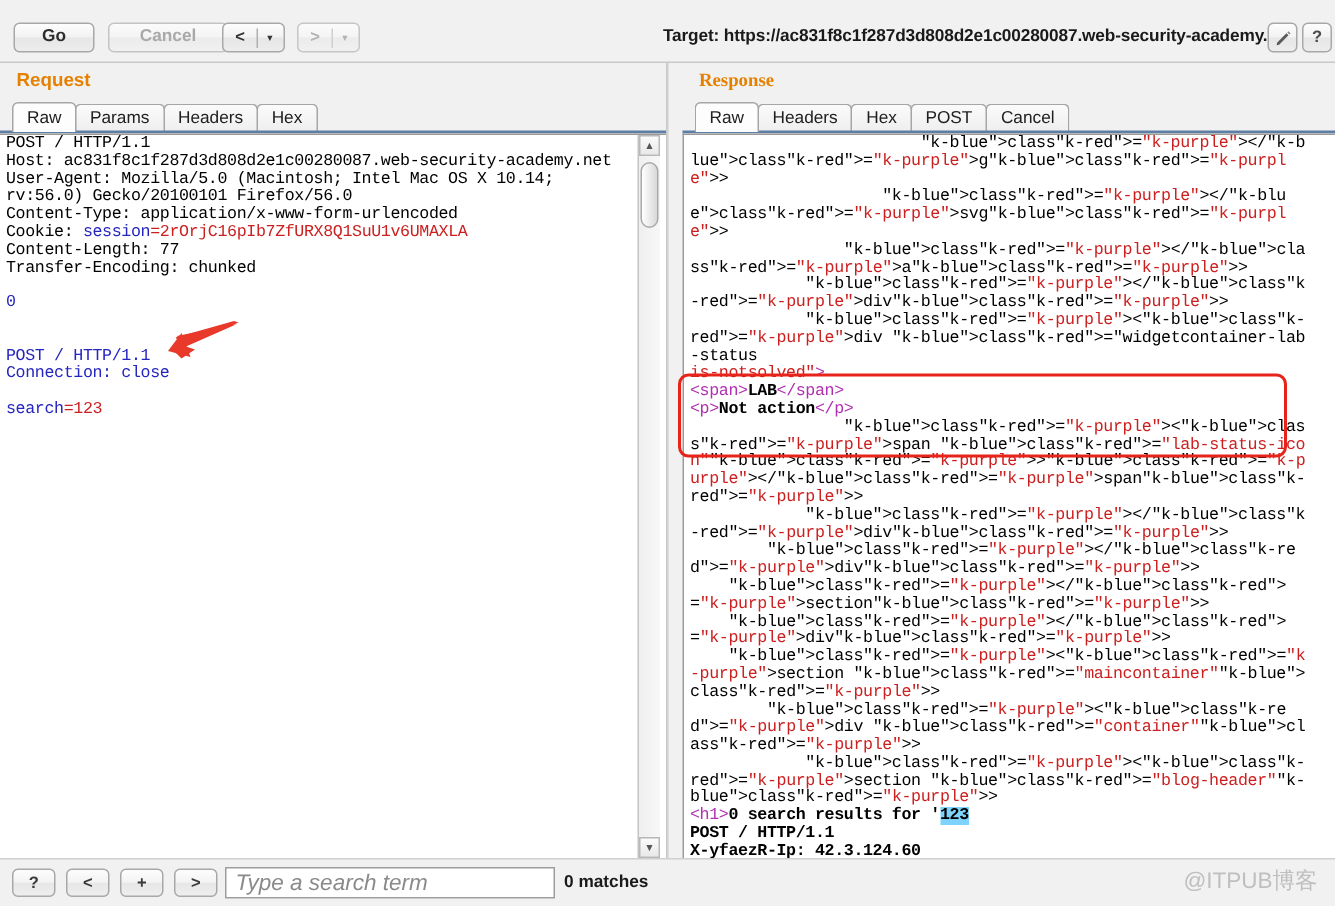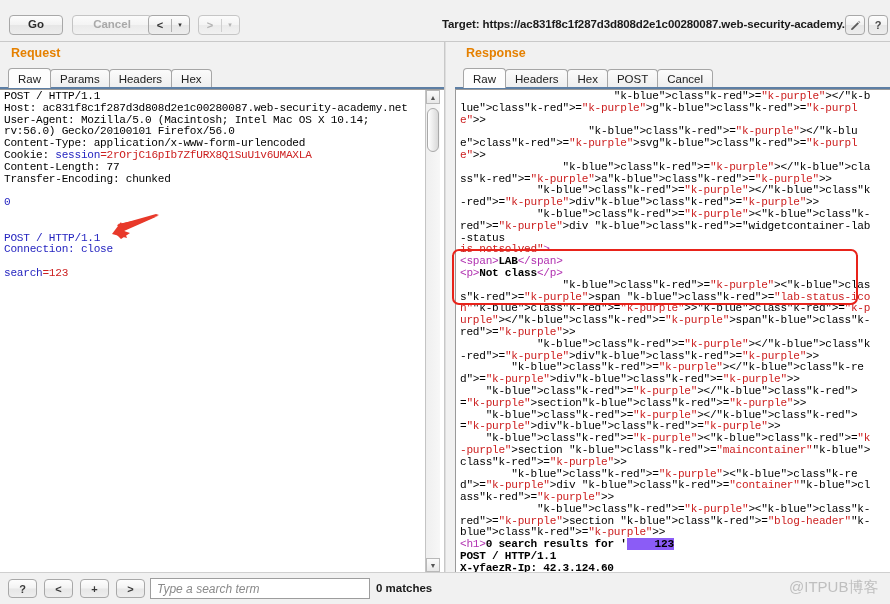--- a/index.html
+++ b/index.html
@@ -83,21 +83,21 @@
   
   .panel { position: absolute; top: 42px; height: 562px; }
   #request-panel  { left: 0;   width: 445px; }
   #response-panel { left: 445; width: 445px; }
   #response-panel { left: 445px; }
 
   .panel-title {
     position: absolute; left: 11px; top: 4px;
     font-size: 12.5px; font-weight: bold; color: #e58000;
   }
-  #response-panel .panel-title { left: 21px; }
+  #response-panel .panel-title { left: 21px; font-family: Liberation Serif, serif; }
 
   .tabs {
     position: absolute; top: 26px; height: 20px;
     display: flex; align-items: flex-end;
   }
   #request-panel .tabs  { left: 8px; }
   #response-panel .tabs { left: 18px; }
   .tab {
     height: 19px;
     padding: 0 9px;
@@ -144,21 +144,21 @@
     color: #000;
     white-space: pre-wrap;
     word-break: break-all;
     letter-spacing: -0.25px;
   }
   #response-editor .code { width: 412px; }
   .k-blue   { color: #2525c0; }
   .k-red    { color: #cc2020; }
   .k-purple { color: #b030b0; }
   .k-bold   { font-weight: bold; }
-  .hl-yellow{ background: #8b5cf6; padding-left: 28px; }
+  .hl-yellow{ background: #7dd3fc; }
   .line-hl  { background: #eeeeee; display: block; }
 
   
   .vscroll {
     position: absolute;
     width: 15px;
     background: linear-gradient(to right,#efefef,#f7f7f7);
     border-left: 1px solid #c4c4c4;
   }
   #request-scroll  { left: 425px; top: 48px; height: 482px; }
@@ -190,21 +190,21 @@
     display: flex; align-items: center; justify-content: center;
     font-size: 11px; font-weight: bold; color: #3a3a3a;
     cursor: default; user-select: none;
   }
   .fb1 { left: 8px; }  .fb2 { left: 44px; }
   .fb3 { left: 80px; } .fb4 { left: 116px; }
   .searchfield {
     position: absolute; top: 6px; height: 21px;
     background: #fff; border: 1px solid #9d9d9d;
     font-family: "Liberation Sans", sans-serif;
-    font-size: 12px;
+    font-size: 15px;
     padding: 0 0 0 6px;
     display: flex; align-items: center;
     color: #111;
   }
   .searchfield.placeholder { color: #8a8a8a; font-style: italic; }
   #request-search  { left: 150px; width: 220px; }
   .matches {
     position: absolute; top: 10px;
     font-size: 11.5px; font-weight: bold; color: #1a1a1a;
   }
@@ -331,21 +331,21 @@
     <div class="tab-underline"></div>
 
     <div class="editor" id="response-editor">
       <div class="code" id="response-code">                        <span <span="" class="&lt;span">"k-blue"</span>&gt;class<span class="&lt;span">"k-red"</span>&gt;=<span class="k-red">"k-purple"</span>&gt;&lt;/<span <span="" class="&lt;span">"k-blue"</span>&gt;class<span class="&lt;span">"k-red"</span>&gt;=<span class="k-red">"k-purple"</span>&gt;g<span <span="" class="&lt;span">"k-blue"</span>&gt;class<span class="&lt;span">"k-red"</span>&gt;=<span class="k-red">"k-purple"</span>&gt;&gt;
                     <span <span="" class="&lt;span">"k-blue"</span>&gt;class<span class="&lt;span">"k-red"</span>&gt;=<span class="k-red">"k-purple"</span>&gt;&lt;/<span <span="" class="&lt;span">"k-blue"</span>&gt;class<span class="&lt;span">"k-red"</span>&gt;=<span class="k-red">"k-purple"</span>&gt;svg<span <span="" class="&lt;span">"k-blue"</span>&gt;class<span class="&lt;span">"k-red"</span>&gt;=<span class="k-red">"k-purple"</span>&gt;&gt;
                 <span <span="" class="&lt;span">"k-blue"</span>&gt;class<span class="&lt;span">"k-red"</span>&gt;=<span class="k-red">"k-purple"</span>&gt;&lt;/<span <span="" class="&lt;span">"k-blue"</span>&gt;class<span class="&lt;span">"k-red"</span>&gt;=<span class="k-red">"k-purple"</span>&gt;a<span <span="" class="&lt;span">"k-blue"</span>&gt;class<span class="&lt;span">"k-red"</span>&gt;=<span class="k-red">"k-purple"</span>&gt;&gt;
             <span <span="" class="&lt;span">"k-blue"</span>&gt;class<span class="&lt;span">"k-red"</span>&gt;=<span class="k-red">"k-purple"</span>&gt;&lt;/<span <span="" class="&lt;span">"k-blue"</span>&gt;class<span class="&lt;span">"k-red"</span>&gt;=<span class="k-red">"k-purple"</span>&gt;div<span <span="" class="&lt;span">"k-blue"</span>&gt;class<span class="&lt;span">"k-red"</span>&gt;=<span class="k-red">"k-purple"</span>&gt;&gt;
             <span <span="" class="&lt;span">"k-blue"</span>&gt;class<span class="&lt;span">"k-red"</span>&gt;=<span class="k-red">"k-purple"</span>&gt;&lt;<span <span="" class="&lt;span">"k-blue"</span>&gt;class<span class="&lt;span">"k-red"</span>&gt;=<span class="k-red">"k-purple"</span>&gt;div <span class="&lt;span">"k-blue"</span>&gt;class<span class="&lt;span">"k-red"</span>&gt;="widgetcontainer-lab-status
 <span class="k-red">is-notsolved"</span><span class="k-purple">&gt;</span>
 <span class="k-purple">&lt;span&gt;</span><span class="k-bold">LAB</span><span class="k-purple">&lt;/span&gt;</span>
-<span class="k-purple">&lt;p&gt;</span><span class="k-bold">Not class</span><span class="k-purple">&lt;/p&gt;</span>
+<span class="k-purple">&lt;p&gt;</span><span class="k-bold">Not action</span><span class="k-purple">&lt;/p&gt;</span>
                 <span <span="" class="&lt;span">"k-blue"</span>&gt;class<span class="&lt;span">"k-red"</span>&gt;=<span class="k-red">"k-purple"</span>&gt;&lt;<span <span="" class="&lt;span">"k-blue"</span>&gt;class<span class="&lt;span">"k-red"</span>&gt;=<span class="k-red">"k-purple"</span>&gt;span <span class="&lt;span">"k-blue"</span>&gt;class<span class="&lt;span">"k-red"</span>&gt;=<span class="k-red">"lab-status-icon"</span><span <span="" class="&lt;span">"k-blue"</span>&gt;class<span class="&lt;span">"k-red"</span>&gt;=<span class="k-red">"k-purple"</span>&gt;&gt;<span <span="" class="&lt;span">"k-blue"</span>&gt;class<span class="&lt;span">"k-red"</span>&gt;=<span class="k-red">"k-purple"</span>&gt;&lt;/<span <span="" class="&lt;span">"k-blue"</span>&gt;class<span class="&lt;span">"k-red"</span>&gt;=<span class="k-red">"k-purple"</span>&gt;span<span <span="" class="&lt;span">"k-blue"</span>&gt;class<span class="&lt;span">"k-red"</span>&gt;=<span class="k-red">"k-purple"</span>&gt;&gt;
             <span <span="" class="&lt;span">"k-blue"</span>&gt;class<span class="&lt;span">"k-red"</span>&gt;=<span class="k-red">"k-purple"</span>&gt;&lt;/<span <span="" class="&lt;span">"k-blue"</span>&gt;class<span class="&lt;span">"k-red"</span>&gt;=<span class="k-red">"k-purple"</span>&gt;div<span <span="" class="&lt;span">"k-blue"</span>&gt;class<span class="&lt;span">"k-red"</span>&gt;=<span class="k-red">"k-purple"</span>&gt;&gt;
         <span <span="" class="&lt;span">"k-blue"</span>&gt;class<span class="&lt;span">"k-red"</span>&gt;=<span class="k-red">"k-purple"</span>&gt;&lt;/<span <span="" class="&lt;span">"k-blue"</span>&gt;class<span class="&lt;span">"k-red"</span>&gt;=<span class="k-red">"k-purple"</span>&gt;div<span <span="" class="&lt;span">"k-blue"</span>&gt;class<span class="&lt;span">"k-red"</span>&gt;=<span class="k-red">"k-purple"</span>&gt;&gt;
     <span <span="" class="&lt;span">"k-blue"</span>&gt;class<span class="&lt;span">"k-red"</span>&gt;=<span class="k-red">"k-purple"</span>&gt;&lt;/<span <span="" class="&lt;span">"k-blue"</span>&gt;class<span class="&lt;span">"k-red"</span>&gt;=<span class="k-red">"k-purple"</span>&gt;section<span <span="" class="&lt;span">"k-blue"</span>&gt;class<span class="&lt;span">"k-red"</span>&gt;=<span class="k-red">"k-purple"</span>&gt;&gt;
     <span <span="" class="&lt;span">"k-blue"</span>&gt;class<span class="&lt;span">"k-red"</span>&gt;=<span class="k-red">"k-purple"</span>&gt;&lt;/<span <span="" class="&lt;span">"k-blue"</span>&gt;class<span class="&lt;span">"k-red"</span>&gt;=<span class="k-red">"k-purple"</span>&gt;div<span <span="" class="&lt;span">"k-blue"</span>&gt;class<span class="&lt;span">"k-red"</span>&gt;=<span class="k-red">"k-purple"</span>&gt;&gt;
     <span <span="" class="&lt;span">"k-blue"</span>&gt;class<span class="&lt;span">"k-red"</span>&gt;=<span class="k-red">"k-purple"</span>&gt;&lt;<span <span="" class="&lt;span">"k-blue"</span>&gt;class<span class="&lt;span">"k-red"</span>&gt;=<span class="k-red">"k-purple"</span>&gt;section <span class="&lt;span">"k-blue"</span>&gt;class<span class="&lt;span">"k-red"</span>&gt;=<span class="k-red">"maincontainer"</span><span <span="" class="&lt;span">"k-blue"</span>&gt;class<span class="&lt;span">"k-red"</span>&gt;=<span class="k-red">"k-purple"</span>&gt;&gt;
         <span <span="" class="&lt;span">"k-blue"</span>&gt;class<span class="&lt;span">"k-red"</span>&gt;=<span class="k-red">"k-purple"</span>&gt;&lt;<span <span="" class="&lt;span">"k-blue"</span>&gt;class<span class="&lt;span">"k-red"</span>&gt;=<span class="k-red">"k-purple"</span>&gt;div <span class="&lt;span">"k-blue"</span>&gt;class<span class="&lt;span">"k-red"</span>&gt;=<span class="k-red">"container"</span><span <span="" class="&lt;span">"k-blue"</span>&gt;class<span class="&lt;span">"k-red"</span>&gt;=<span class="k-red">"k-purple"</span>&gt;&gt;
             <span <span="" class="&lt;span">"k-blue"</span>&gt;class<span class="&lt;span">"k-red"</span>&gt;=<span class="k-red">"k-purple"</span>&gt;&lt;<span <span="" class="&lt;span">"k-blue"</span>&gt;class<span class="&lt;span">"k-red"</span>&gt;=<span class="k-red">"k-purple"</span>&gt;section <span class="&lt;span">"k-blue"</span>&gt;class<span class="&lt;span">"k-red"</span>&gt;=<span class="k-red">"blog-header"</span><span <span="" class="&lt;span">"k-blue"</span>&gt;class<span class="&lt;span">"k-red"</span>&gt;=<span class="k-red">"k-purple"</span>&gt;&gt;
 <span class="k-purple">&lt;h1&gt;</span><span class="k-bold">0 search results for '</span><span class="hl-yellow k-bold">123</span>
 <span class="k-bold">POST / HTTP/1.1</span>

